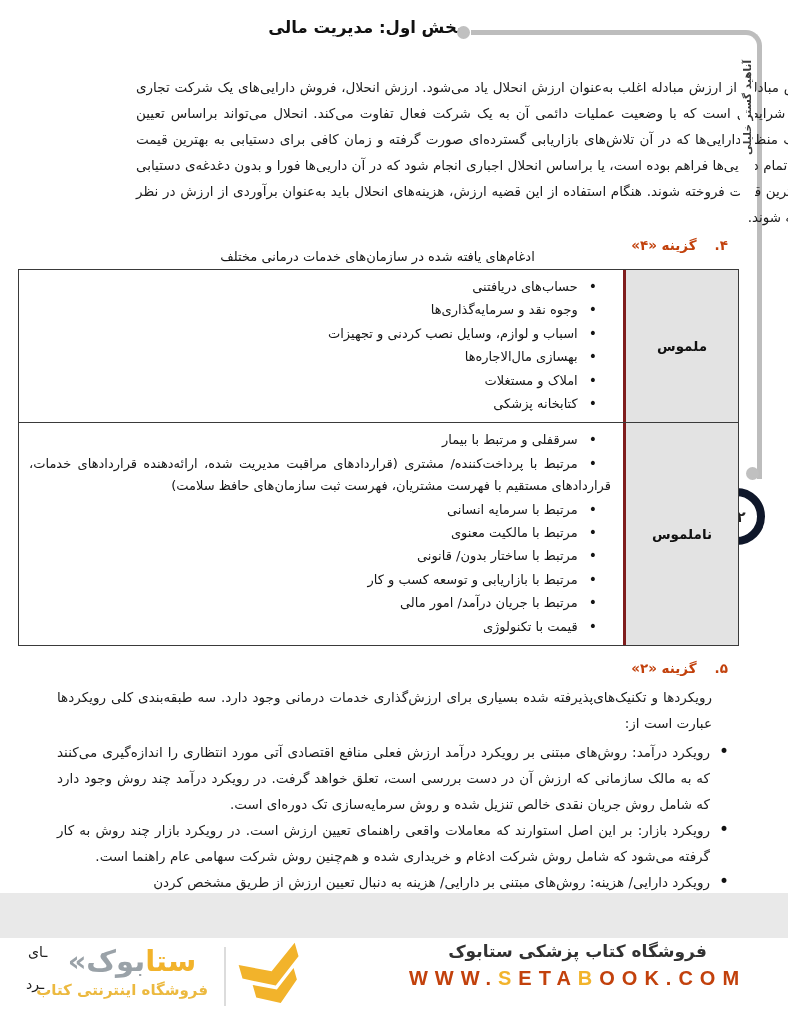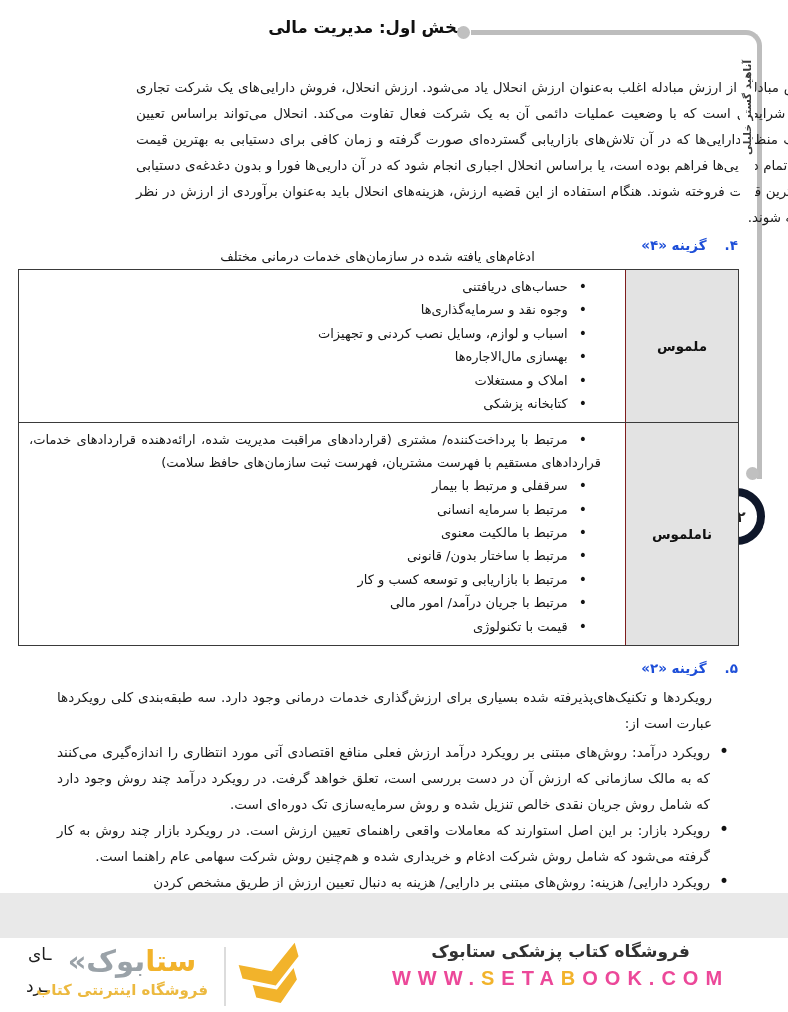--- a/index.html
+++ b/index.html
@@ -42,78 +42,78 @@
     z-index:2; white-space:nowrap;
   }
   
   .txt{ font-size:13.5px; line-height:26px; text-align:justify; text-align-last:right; }
   .para1{ position:absolute; left:57px; top:74px; width:681px; z-index:1; }
   .bullet-item{ position:relative; padding-right:28px; }
   .bullet-item::before{
     content:"\2022"; position:absolute; right:9px; top:-1px;
     font-size:17px; color:#111;
   }
-  .num-head{ position:absolute; left:57px; top:237px; width:681px;
-    font-size:13.5px; font-weight:bold; color:#1d4ed8; }
+  .num-head{ position:absolute; left:47px; top:237px; width:681px;
+    font-size:13.5px; font-weight:bold; color:#c2410c; }
   .num-head .num{ margin-left:18px; }
   .num-head5{ top:660px; }
   .t-caption{
     position:absolute; left:18px; top:249px; width:719px;
     font-size:13px; text-align:center; color:#161616;
   }
   
   .vtable{
     position:absolute; left:18px; top:269px; width:719px;
     border:1px solid #3a3a3a; background:#fff; z-index:1;
   }
   .vrow{ display:flex; }
   .vrow + .vrow{ border-top:1px solid #3a3a3a; }
   .vlabel{
     width:112px; flex:0 0 112px; background:#e3e3e3;
-    border-left:1px solid #7f1d1d;
+    border-left:3px solid #7f1d1d;
     display:flex; align-items:center; justify-content:center;
     font-size:13.5px; font-weight:bold; color:#111;
   }
-  .vcell{ flex:1; padding:5px 24px 7px 10px; }
+  .vcell{ flex:1; padding:5px 12px 7px 10px; }
   .t-item{
     font-size:13px; line-height:22.4px; text-align:justify; text-align-last:right;
     text-indent:14px; color:#161616;
   }
   .t-item::before{ content:"\2022"; margin-left:11px; font-size:14px; }
   
   .para5{ position:absolute; left:57px; top:684px; width:681px; padding-right:0; z-index:1; }
   .para5 .inner{ padding-right:26px; }
   .approaches{ position:absolute; left:57px; top:739px; width:681px; z-index:1; }
   
   .band{ position:absolute; left:0; top:893px; width:788px; height:46px;
     background:#e9e9e9; z-index:0; }
   
   .footer{
     position:absolute; left:0; top:938px; width:788px; height:74px;
     background:#ffffff; z-index:3;
   }
-  .frag{ position:absolute; font-size:17px; color:#1c1c1c; }
+  .frag{ position:absolute; font-size:14px; color:#1c1c1c; }
   .frag1{ left:28px; top:6px; }
   .frag2{ left:26px; top:38px; }
   .logo-block{ position:absolute; left:56px; top:6px; width:152px; text-align:center; direction:rtl; }
   .wordmark{ font-size:29px; font-weight:bold; line-height:34px; white-space:nowrap; }
   .wm-y{ color:#F2B32B; }
   .wm-g{ color:#9aa2a8; }
   .wm-ch{ direction:ltr; unicode-bidi:isolate; color:#9aa2a8; }
   .tagline{ font-size:15px; font-weight:bold; color:#ecb93f; margin-top:3px; white-space:nowrap; }
   .divider{ position:absolute; left:224px; top:9px; width:2px; height:59px; background:#dcdcdc; }
   .emblem{ position:absolute; left:236px; top:3px; }
-  .store-block{ position:absolute; left:378px; top:3px; width:365px; text-align:center; }
+  .store-block{ position:absolute; left:395px; top:3px; width:365px; text-align:center; }
   .store-name{ font-size:17px; font-weight:bold; color:#333; }
   .url{
     font-family:"Liberation Sans", sans-serif;
     font-size:20px; font-weight:bold; letter-spacing:7px; margin-top:6px;
     direction:ltr; white-space:nowrap;
   }
-  .u-dark{ color:#ec4899; } .u-yellow{ color:#F2B32B; }
+  .u-dark{ color:#c2410c; } .u-yellow{ color:#F2B32B; }
 </style>
 </head>
 <body>
 
 <div class="page">
 
   <div class="h-title">بخش اول: مدیریت مالی</div>
   <div class="h-line"></div>
   <div class="dot-start"></div>
   <div class="dot-end"></div>
@@ -142,22 +142,22 @@
           <div class="t-item">اسباب و لوازم، وسایل نصب کردنی و تجهیزات</div>
           <div class="t-item">بهسازی مال‌الاجاره‌ها</div>
           <div class="t-item">املاک و مستغلات</div>
           <div class="t-item">کتابخانه پزشکی</div>
         </div>
     </div>
     <div class="vrow">
       <div class="vlabel">ناملموس</div>
       <div class="vcell">
 
-      <div class="t-item">مرتبط با پرداخت‌کننده/ مشتری (قراردادهای مراقبت مدیریت شده، ارائه‌دهنده قراردادهای خدمات، قراردادهای مستقیم با فهرست مشتریان، فهرست ثبت سازمان‌های حافظ سلامت)</div>
-          <div class="t-item">سرقفلی و مرتبط با بیمار</div>
+      <div class="t-item">سرقفلی و مرتبط با بیمار</div>
+          <div class="t-item">مرتبط با پرداخت‌کننده/ مشتری (قراردادهای مراقبت مدیریت شده، ارائه‌دهنده قراردادهای خدمات، قراردادهای مستقیم با فهرست مشتریان، فهرست ثبت سازمان‌های حافظ سلامت)</div>
           <div class="t-item">مرتبط با سرمایه انسانی</div>
           <div class="t-item">مرتبط با مالکیت معنوی</div>
           <div class="t-item">مرتبط با ساختار بدون/ قانونی</div>
           <div class="t-item">مرتبط با بازاریابی و توسعه کسب و کار</div>
           <div class="t-item">مرتبط با جریان درآمد/ امور مالی</div>
           <div class="t-item">قیمت با تکنولوژی</div>
         </div>
     </div>
   </div>
 

